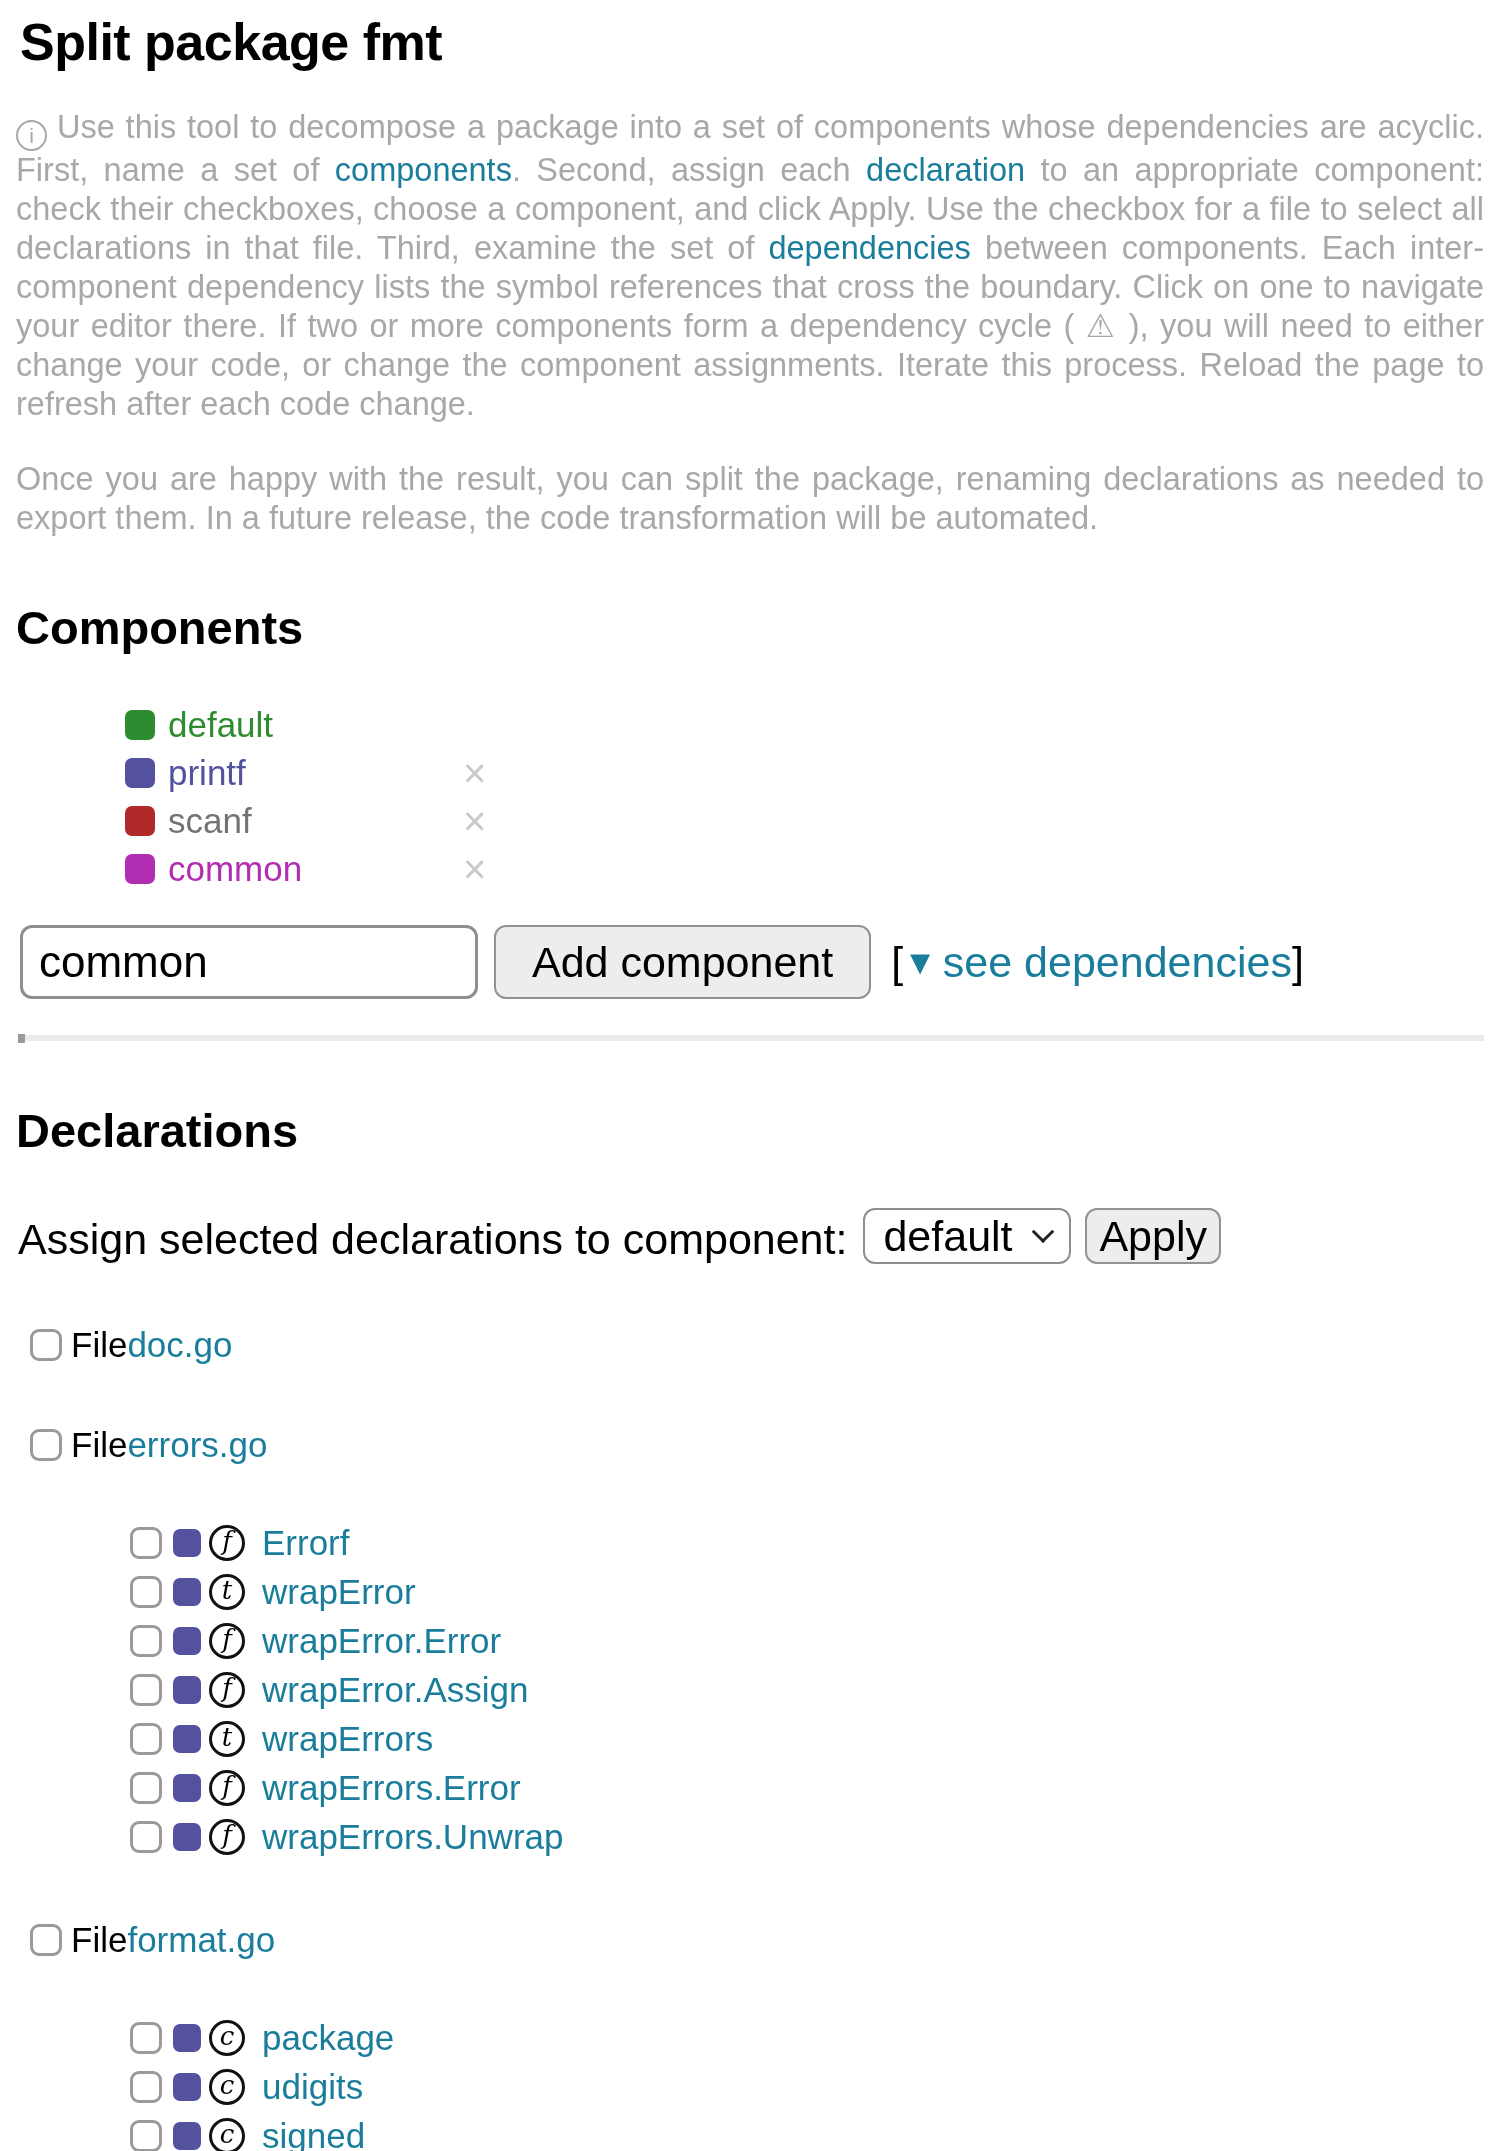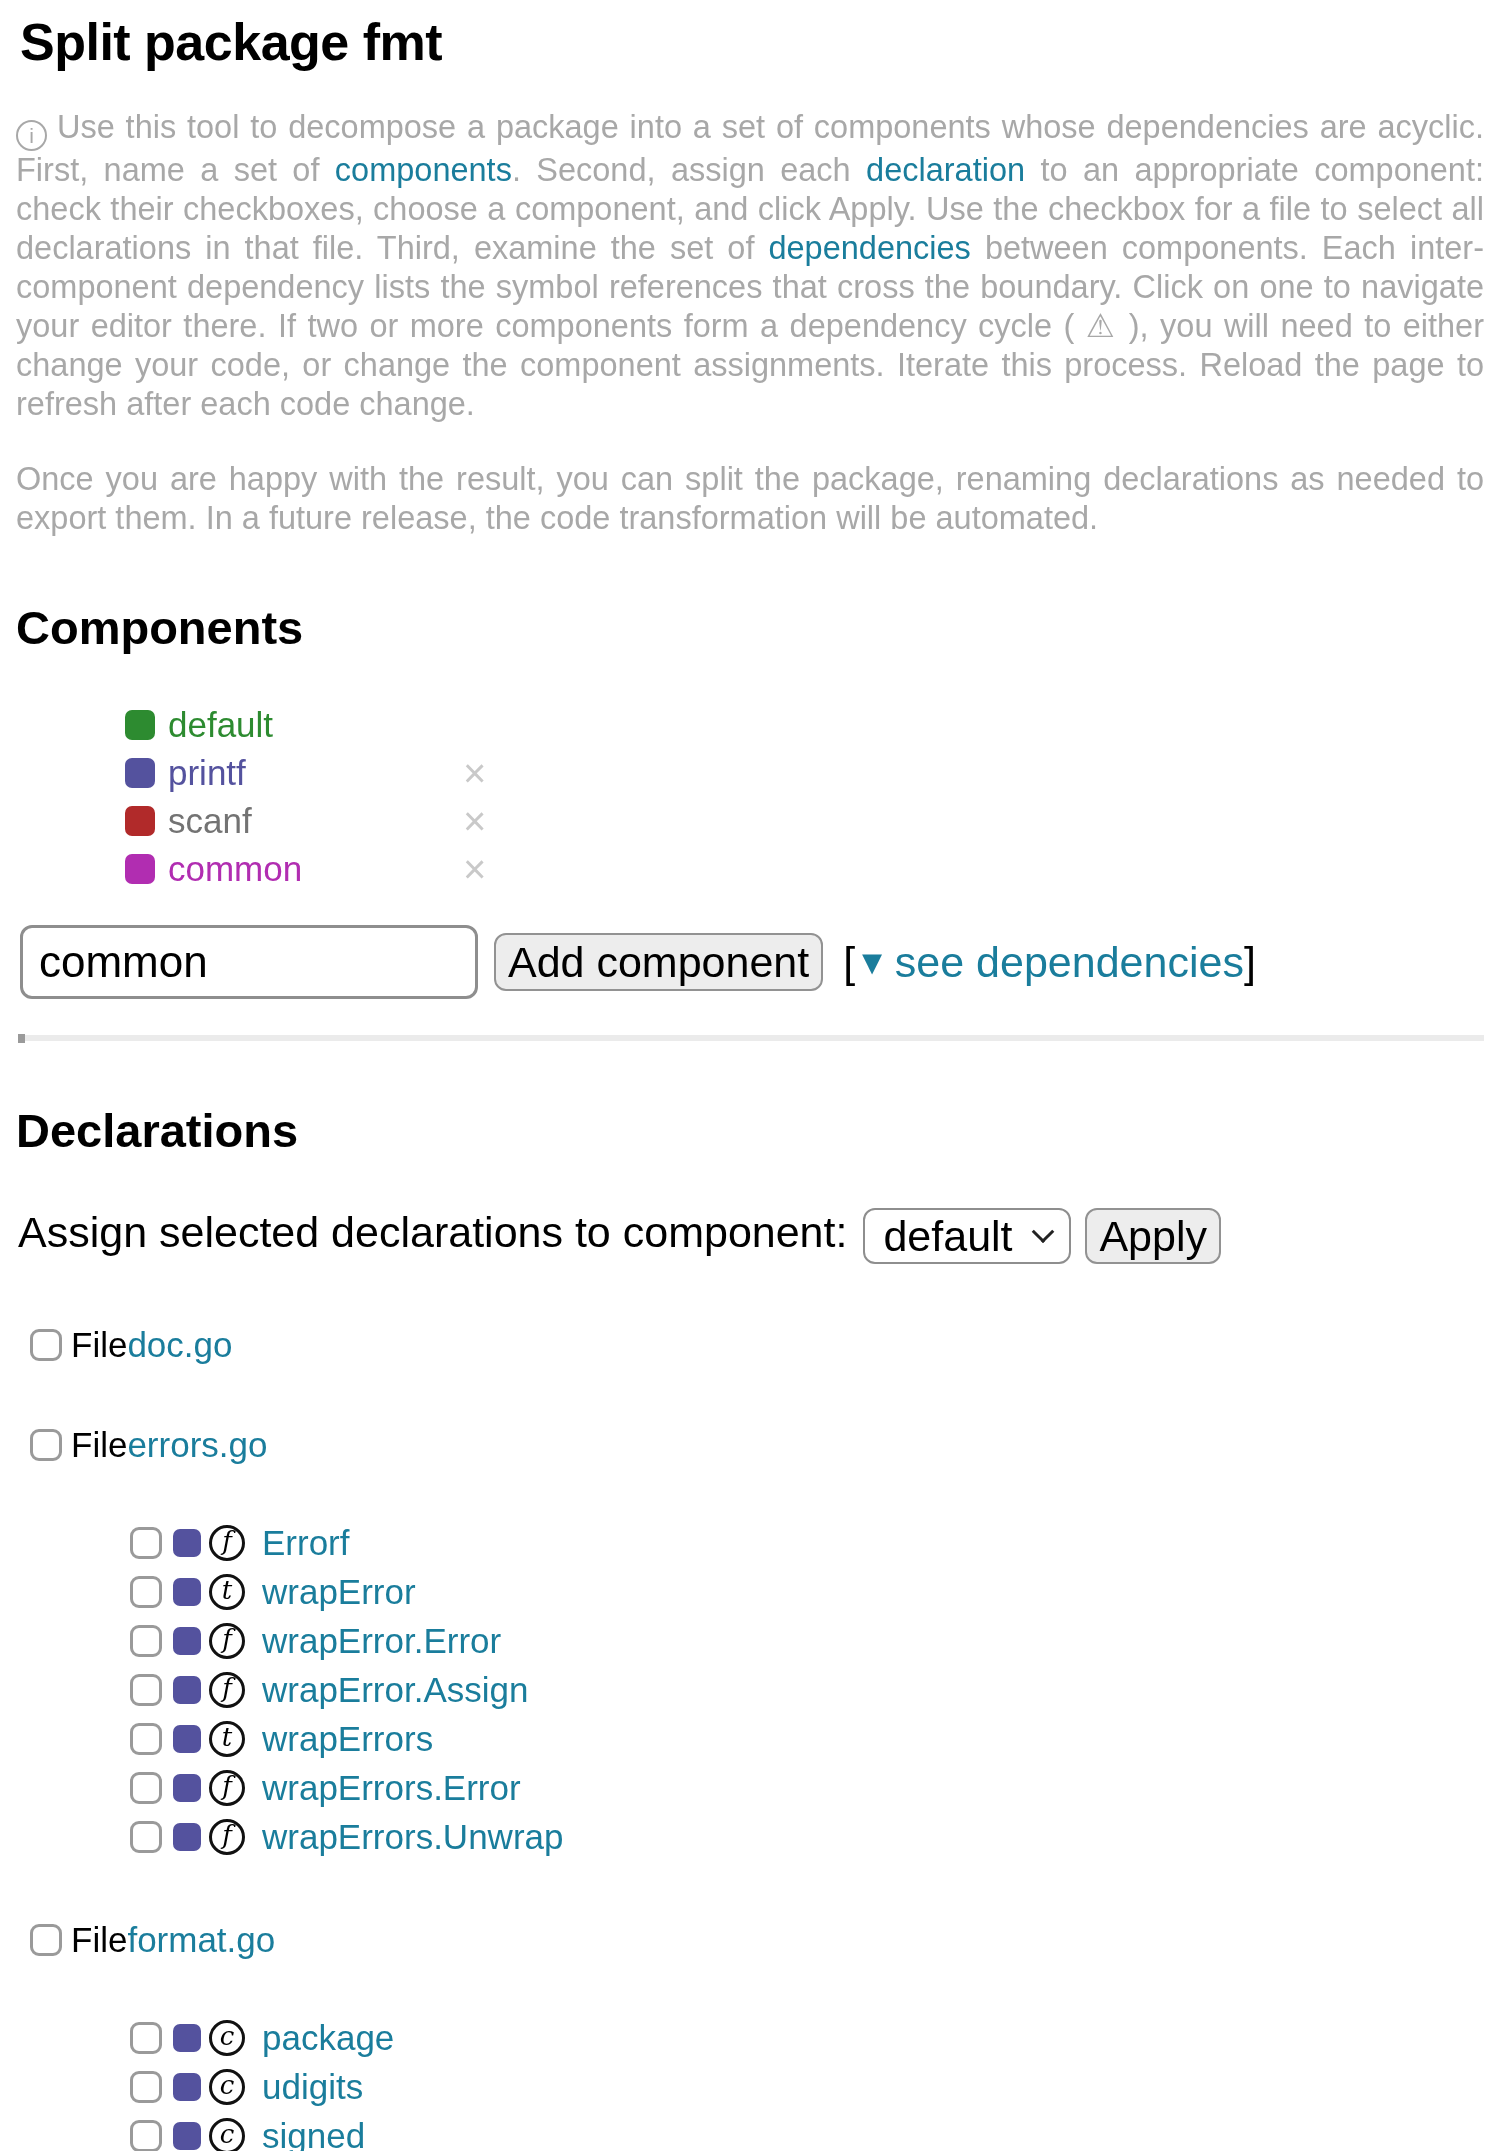--- a/index.html
+++ b/index.html
@@ -39,32 +39,32 @@
   .comp-name { width: 295px; }
   .remove-x { color: #c9c9c9; font-size: 40px; line-height: 1; cursor: pointer; font-weight: 400; }
 
   .add-row { display: flex; align-items: center; margin-top: 32px; margin-left: 4px; }
   .text-input {
     width: 458px; height: 74px; border: 3px solid #8e8e8e; border-radius: 12px;
     font-size: 44px; padding: 0 16px; color: #000; outline: none;
     font-family: "Liberation Sans", "DejaVu Sans", sans-serif;
   }
   .btn {
-    height: 58px; background: #ededed; border: 2.5px solid #929292; border-radius: 12px;
-    font-size: 43px; color: #000; padding: 0 12px; margin-left: 16px; cursor: pointer;
+    height: 74px; background: #ededed; border: 2.5px solid #929292; border-radius: 12px;
+    font-size: 43px; color: #000; padding: 0 36px; margin-left: 16px; cursor: pointer;
     font-family: "Liberation Sans", "DejaVu Sans", sans-serif;
   }
   .dep-link { font-size: 43px; margin-left: 20px; white-space: nowrap; }
   .dep-link .bracket { color: #000; }
   .dep-arrow { font-size: 34px; vertical-align: 3px; margin-right: 6px; }
 
   .divider { margin-top: 36px; height: 6px; background: #ebebeb; position: relative; margin-left: 2px; }
   .divider::before { content: ""; position: absolute; left: 0; top: -1px; width: 7px; height: 9px; background: #9a9a9a; }
 
-  .assign-row { display: flex; align-items: flex-start; margin-top: 50px; font-size: 43px; margin-left: 2px; }
+  .assign-row { display: flex; align-items: flex-end; margin-top: 50px; font-size: 43px; margin-left: 2px; }
   .select {
     display: inline-flex; align-items: center; justify-content: space-between;
     width: 208px; height: 56px; border: 2.5px solid #8e8e8e; border-radius: 12px;
     padding: 0 18px; margin-left: 16px; background: #fff; cursor: pointer; flex: none;
   }
   .chevron {
     width: 16px; height: 16px; flex: none;
     border-right: 3px solid #222; border-bottom: 3px solid #222;
     transform: rotate(45deg) translate(-3px,-3px); margin-left: 10px;
   }

